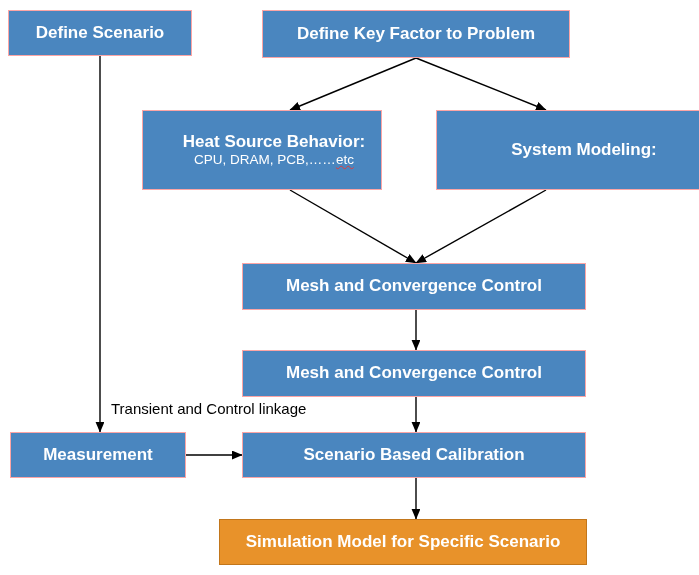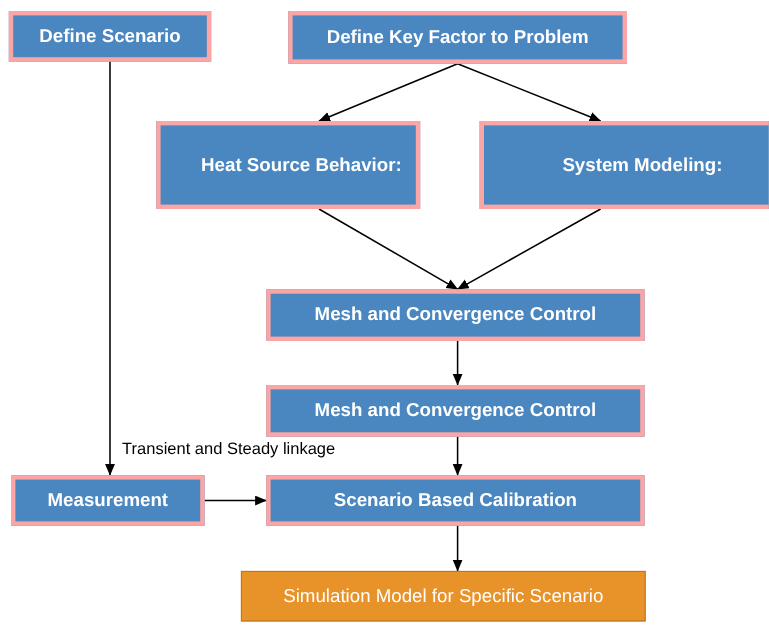--- a/index.html
+++ b/index.html
@@ -12,21 +12,21 @@
     width: 699px;
     height: 575px;
     background: #ffffff;
     font-family: "Liberation Sans", sans-serif;
     overflow: hidden;
   }
   .node {
     position: absolute;
     box-sizing: border-box;
     background: #4a86bf;
-    border: 4px solid #fca5a5;
+    border: 1px solid #fca5a5;
     color: #ffffff;
     display: flex;
     flex-direction: column;
     align-items: center;
     justify-content: center;
     text-align: center;
     line-height: 1.18;
   }
   .node .line1 {
     font-size: 17px;
@@ -39,21 +39,21 @@
     padding: 0 6px;
   }
   .node.multi .line1 {
     font-weight: 700;
   }
   .node.accent {
     background: #e8922a;
     border: 1px solid #c2761b;
   }
   .node.accent .line1 {
-    font-weight: 400;
+    font-weight: 700;
   }
   .squiggle {
     text-decoration: underline;
     text-decoration-style: wavy;
     text-decoration-color: #e03b3b;
     text-decoration-thickness: 1px;
   }
   .edge-label {
     position: absolute;
     font-size: 15px;
@@ -103,20 +103,21 @@
   <div class="node" style="left:8px; top:10px; width:184px; height:46px;">
     <span class="line1">Define Scenario</span>
   </div>
 
   <div class="node" style="left:262px; top:10px; width:308px; height:48px;align-items:center;">
     <span class="line1">Define Key Factor to Problem</span>
   </div>
 
   <div class="node multi" style="left:142px; top:110px; width:240px; height:80px;padding-left:24px;">
     <span class="line1">Heat Source Behavior:</span>
+    <span class="line2">CPU, DRAM, PCB,……<span class="squiggle">etc</span></span>
   </div>
 
   <div class="node multi" style="left:436px; top:110px; width:296px; height:80px;">
     <span class="line1">System Modeling:</span>
   </div>
 
   <div class="node" style="left:242px; top:263px; width:344px; height:47px;">
     <span class="line1">Mesh and Convergence Control</span>
   </div>
 
@@ -129,15 +130,15 @@
   </div>
 
   <div class="node" style="left:242px; top:432px; width:344px; height:46px;">
     <span class="line1">Scenario Based Calibration</span>
   </div>
 
   <div class="node accent" style="left:219px; top:519px; width:368px; height:46px;">
     <span class="line1">Simulation Model for Specific Scenario</span>
   </div>
 
-  <div class="edge-label" style="left:111px; top:400px;">Transient and Steady linkage</div>
+  <div class="edge-label" style="left:111px; top:400px;">Transient and Control linkage</div>
 
 </div>
 
 </body></html>

